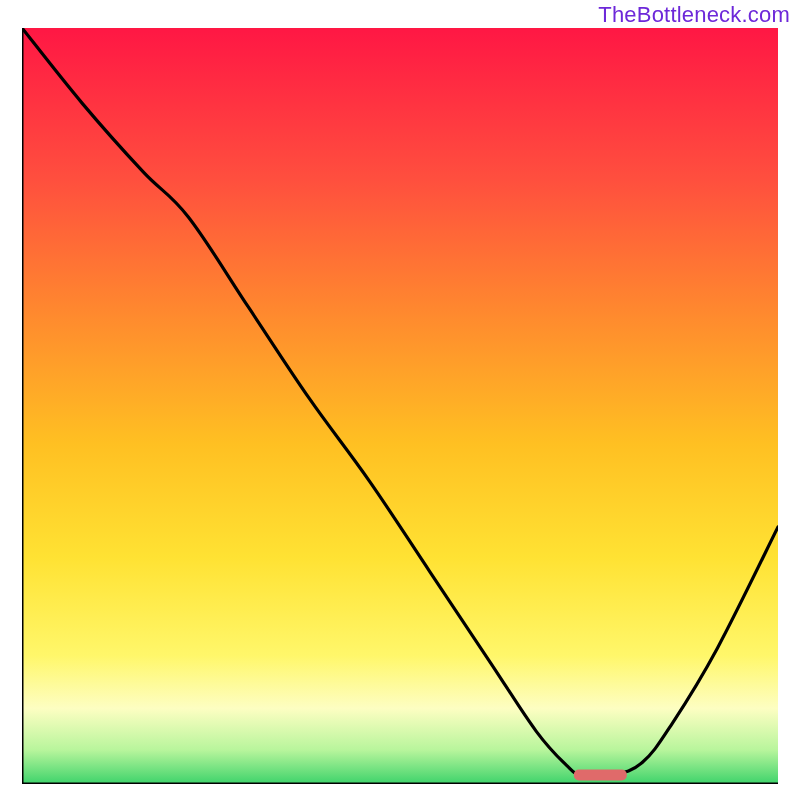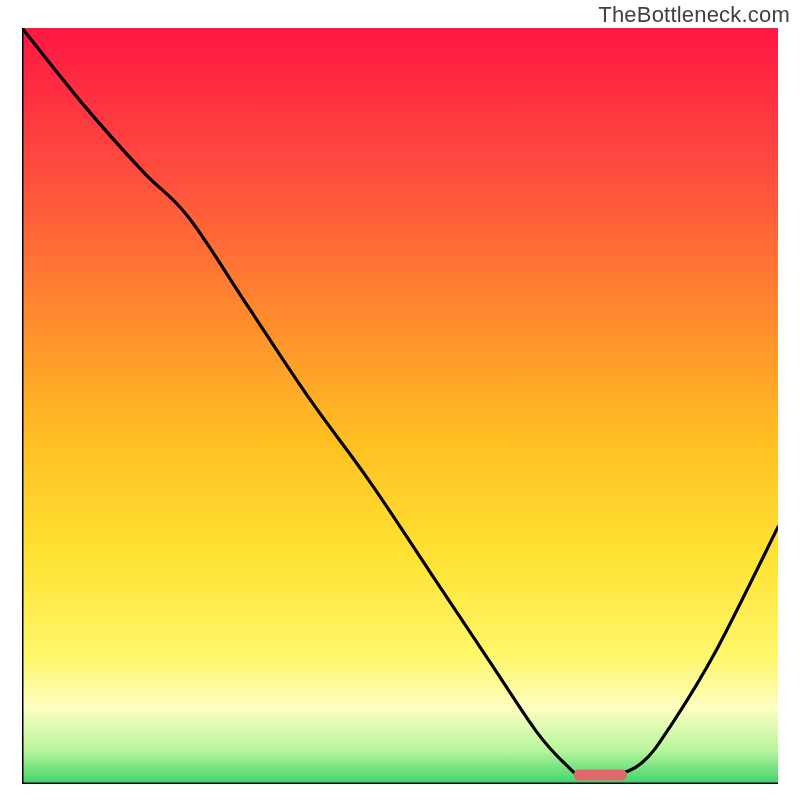--- a/index.html
+++ b/index.html
@@ -14,21 +14,21 @@
   position: relative;
   width: 800px;
   height: 800px;
 }
 .watermark {
   position: absolute;
   top: 2px;
   right: 10px;
   font-family: Arial, Helvetica, sans-serif;
   font-size: 22px;
-  color: #404040;
+  color: #6d28d9;
   letter-spacing: 0.2px;
 }
 .plot-area {
   position: absolute;
   left: 22px;
   top: 28px;
   width: 756px;
   height: 756px;
 }
 svg {

